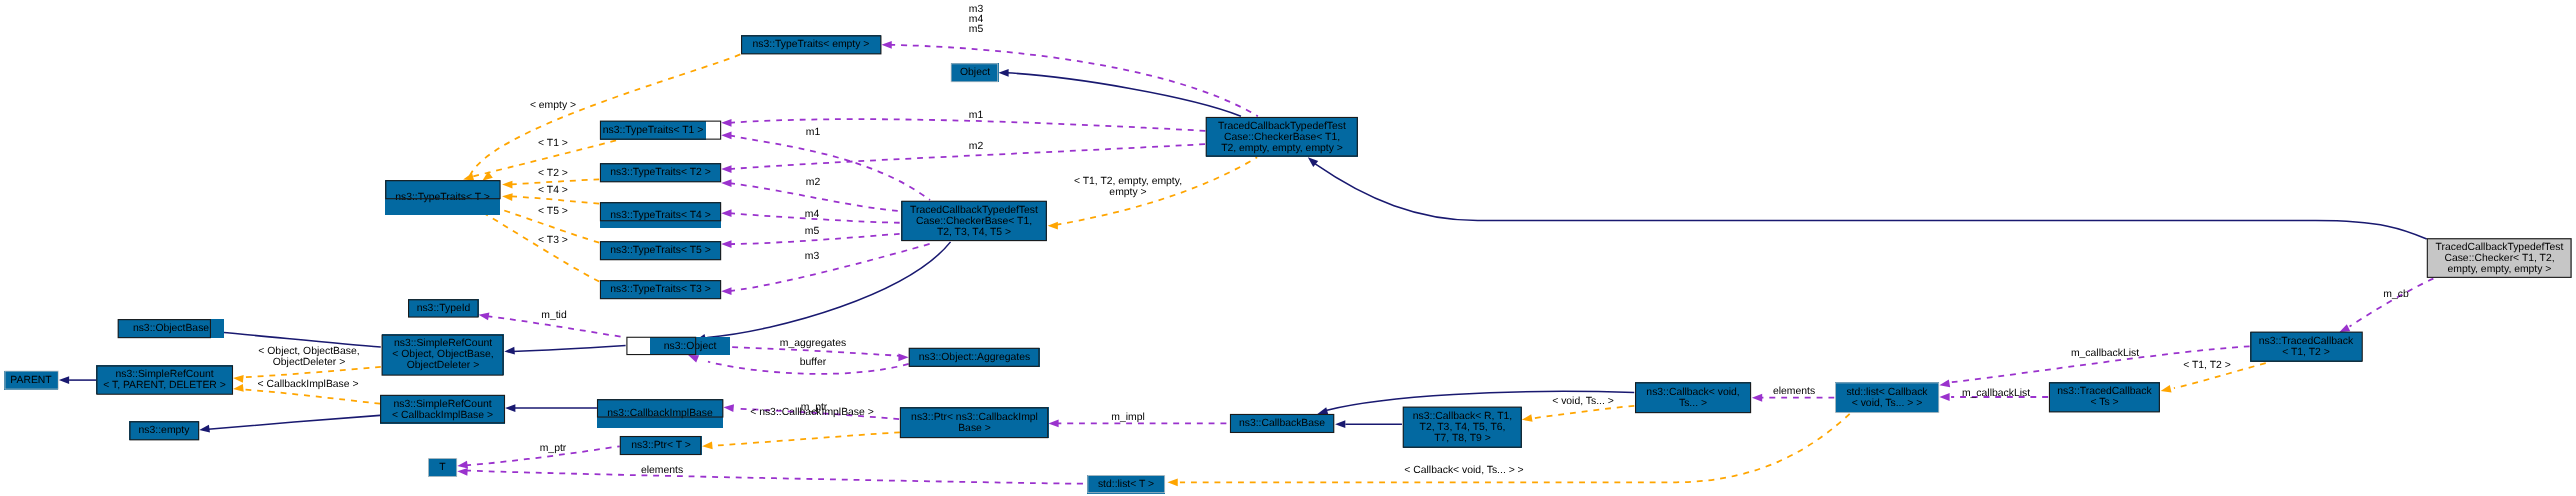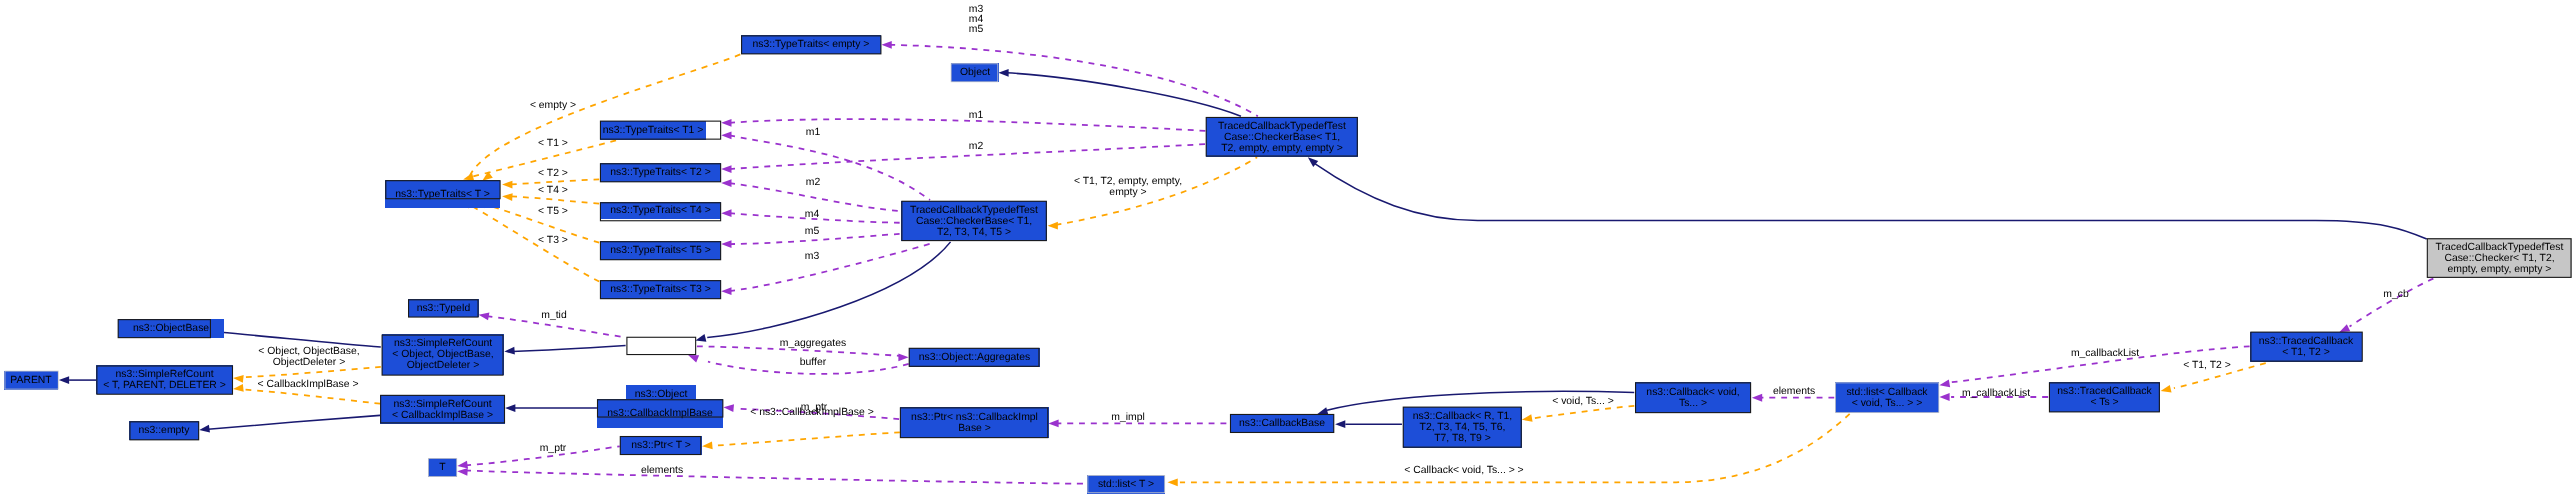--- a/index.html
+++ b/index.html
@@ -4,21 +4,21 @@
 <title>ns3 TracedCallbackTypedefTestCase::Checker collaboration diagram</title>
 <style>
   html,body{margin:0;padding:0;background:#ffffff;}
   #diagram{position:relative;width:2576px;height:497px;background:#ffffff;overflow:hidden;
            font-family:"Liberation Sans",sans-serif;
            -webkit-font-smoothing:antialiased;}
   #edges{position:absolute;left:0;top:0;width:2576px;height:497px;pointer-events:none;}
   #frames{position:absolute;left:0;top:0;width:2576px;height:497px;pointer-events:none;}
   .node{position:absolute;box-sizing:border-box;will-change:transform;display:flex;flex-direction:column;
         align-items:center;justify-content:center;text-align:center;
-        background:#1d4ed8;font-size:10.4px;letter-spacing:0px;color:#000000;
+        background:#0369a1;font-size:10.4px;letter-spacing:0px;color:#000000;
         line-height:11px;white-space:pre;
         -webkit-font-smoothing:antialiased;text-rendering:geometricPrecision;}
   .node .ln{display:block;}
   .node.normal{border:0;}
   .node.plain{border:0;}
   .node.highlight{border:0;background:#c6c6c6;}
   .elabel{position:absolute;will-change:transform;font-size:10.4px;letter-spacing:0px;color:#000000;
           white-space:pre;text-align:center;line-height:11px;
           -webkit-font-smoothing:antialiased;text-rendering:geometricPrecision;
           transform:translate(-50%,-50%);}
@@ -109,37 +109,37 @@
       <path d="M2786,540 C2740,540 2700,540 2654,540" fill="none" stroke="#9a32cd" stroke-width="2.4" stroke-dasharray="8,8"></path>
       <path d="M2638.00,540.00 L2652.00,545.30 L2652.00,534.70 Z" fill="#9a32cd" stroke="none"></path>
       <path d="M3082,494 C3040,505 3000,518 2957,528" fill="none" stroke="#ffa500" stroke-width="2.4" stroke-dasharray="8,8"></path>
       <path d="M2939.00,532.00 L2953.83,534.01 L2951.45,523.69 Z" fill="#ffa500" stroke="none"></path>
       <path d="M3310,379 C3280,392 3230,422 3196,444" fill="none" stroke="#9a32cd" stroke-width="2.4" stroke-dasharray="8,8"></path>
       <path d="M3182.00,452.00 L3196.91,450.63 L3192.26,441.10 Z" fill="#9a32cd" stroke="none"></path>
     </svg>
 
 <div class="node normal" style="left: 741px; top: 35px; width: 140px; height: 19px;"><span class="ln">ns3::TypeTraits&lt; empty &gt;</span></div>
     <div class="node plain" style="left: 951px; top: 63px; width: 48px; height: 19px;"><span class="ln">Object</span></div>
-    <div class="node normal" style="left: 385px; top: 180px; width: 115px; height: 28px;"><span class="ln">ns3::TypeTraits&lt; T &gt;</span></div>
+    <div class="node normal" style="left: 385px; top: 180px; width: 115px; height: 35px;"><span class="ln">ns3::TypeTraits&lt; T &gt;</span></div>
     <div class="node normal" style="left: 600px; top: 121px; width: 106px; height: 19px;"><span class="ln">ns3::TypeTraits&lt; T1 &gt;</span></div>
     <div class="node normal" style="left: 600px; top: 163px; width: 121px; height: 19px;"><span class="ln">ns3::TypeTraits&lt; T2 &gt;</span></div>
-    <div class="node normal" style="left: 600px; top: 202px; width: 121px; height: 17px; text-align: right;"><span class="ln">ns3::TypeTraits&lt; T4 &gt;</span></div>
+    <div class="node normal" style="left: 600px; top: 202px; width: 121px; height: 26px; text-align: right;"><span class="ln">ns3::TypeTraits&lt; T4 &gt;</span></div>
     <div class="node normal" style="left: 600px; top: 241px; width: 121px; height: 19px;"><span class="ln">ns3::TypeTraits&lt; T5 &gt;</span></div>
     <div class="node normal" style="left: 600px; top: 280px; width: 121px; height: 19px;"><span class="ln">ns3::TypeTraits&lt; T3 &gt;</span></div>
     <div class="node normal" style="left: 1206px; top: 117px; width: 152px; height: 40px;"><span class="ln">TracedCallbackTypedefTest</span><span class="ln">Case::CheckerBase&lt; T1,</span><span class="ln">T2, empty, empty, empty &gt;</span></div>
     <div class="node normal" style="left: 901px; top: 201px; width: 146px; height: 40px;"><span class="ln">TracedCallbackTypedefTest</span><span class="ln">Case::CheckerBase&lt; T1,</span><span class="ln">T2, T3, T4, T5 &gt;</span></div>
     <div class="node highlight" style="left: 2427px; top: 238px; width: 145px; height: 40px;"><span class="ln">TracedCallbackTypedefTest</span><span class="ln">Case::Checker&lt; T1, T2,</span><span class="ln">empty, empty, empty &gt;</span></div>
     <div class="node normal" style="left: 408px; top: 299px; width: 71px; height: 18.4px;"><span class="ln">ns3::TypeId</span></div>
     <div class="node normal" style="left: 118px; top: 319px; width: 106px; height: 19px;"><span class="ln">ns3::ObjectBase</span></div>
     <div class="node plain" style="left: 4.4px; top: 371px; width: 54px; height: 19px;"><span class="ln">PARENT</span></div>
     <div class="node normal" style="left: 96px; top: 365px; width: 137px; height: 29px;"><span class="ln">ns3::SimpleRefCount</span><span class="ln">&lt; T, PARENT, DELETER &gt;</span></div>
     <div class="node normal" style="left: 382px; top: 334px; width: 122px; height: 41px;"><span class="ln">ns3::SimpleRefCount</span><span class="ln">&lt; Object, ObjectBase,</span><span class="ln">ObjectDeleter &gt;</span></div>
     <div class="node normal" style="left: 380px; top: 395px; width: 125px; height: 29px;"><span class="ln">ns3::SimpleRefCount</span><span class="ln">&lt; CallbackImplBase &gt;</span></div>
     <div class="node normal" style="left: 129px; top: 421px; width: 70px; height: 19px;"><span class="ln">ns3::empty</span></div>
-    <div class="node normal" style="left: 626px; top: 337px; width: 70px; height: 18.4px; margin-top: 48px;"><span class="ln">ns3::Object</span></div>
+    <div class="node normal" style="left: 650px; top: 337px; width: 80px; height: 18.4px;"><span class="ln">ns3::Object</span></div>
     <div class="node normal" style="left: 909px; top: 348px; width: 131px; height: 19px;"><span class="ln">ns3::Object::Aggregates</span></div>
     <div class="node normal" style="left: 597px; top: 399px; width: 126px; height: 29px;"><span class="ln">ns3::CallbackImplBase</span></div>
     <div class="node normal" style="left: 620px; top: 436px; width: 82px; height: 19px;"><span class="ln">ns3::Ptr&lt; T &gt;</span></div>
     <div class="node normal" style="left: 900px; top: 407px; width: 149px; height: 31px;"><span class="ln">ns3::Ptr&lt; ns3::CallbackImpl</span><span class="ln">Base &gt;</span></div>
     <div class="node plain" style="left: 428px; top: 458px; width: 29px; height: 19px;"><span class="ln">T</span></div>
     <div class="node plain" style="left: 1087px; top: 475px; width: 78px; height: 19px;"><span class="ln">std::list&lt; T &gt;</span></div>
     <div class="node normal" style="left: 1230px; top: 414px; width: 104px; height: 19px;"><span class="ln">ns3::CallbackBase</span></div>
     <div class="node normal" style="left: 1403px; top: 407px; width: 119px; height: 41px;"><span class="ln">ns3::Callback&lt; R, T1,</span><span class="ln">T2, T3, T4, T5, T6,</span><span class="ln">T7, T8, T9 &gt;</span></div>
     <div class="node normal" style="left: 1635px; top: 382px; width: 116px; height: 31px;"><span class="ln">ns3::Callback&lt; void,</span><span class="ln">Ts... &gt;</span></div>
     <div class="node plain" style="left: 1835px; top: 382px; width: 104px; height: 31px;"><span class="ln">std::list&lt; Callback</span><span class="ln">&lt; void, Ts... &gt; &gt;</span></div>

